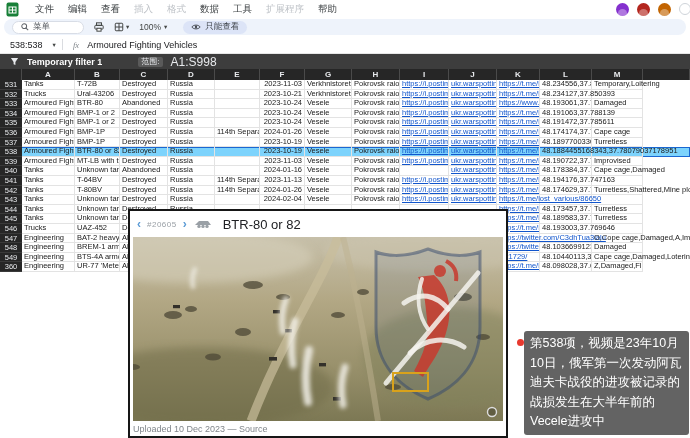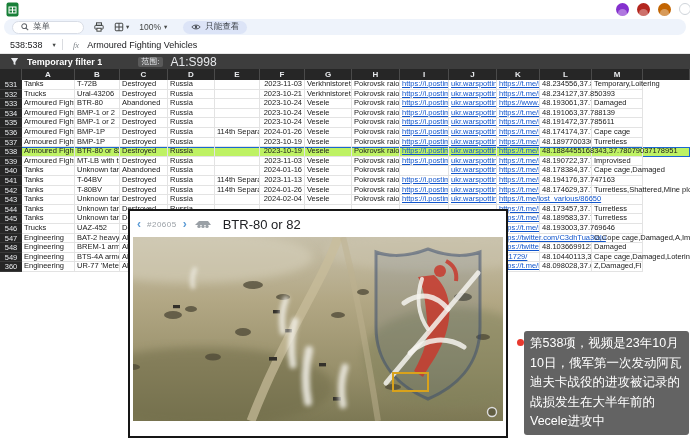--- a/index.html
+++ b/index.html
@@ -49,21 +49,21 @@
   .range-chip { background:#5a5a5a; color:#e8eaed; border-radius:2px; font-size:8px; padding:0 3px; line-height:10px; margin-left:28px; }
   .range-val { color:#e8eaed; font-size:12px; }
 
   
   .colheads { height:11px; display:flex; background:#262626; }
   .corner { width:22px; height:11px; border-right:1px solid #4a4a4a; }
   .colhead { height:11px; border-right:1px solid #4a4a4a; color:#e8eaed; font-size:8px; font-weight:bold;
     text-align:center; line-height:11px; }
   .rows {}
   .row { display:flex; height:9.6px; background:#fff; position:relative; }
-  .row.hl { background:#bef264; box-shadow:inset 0 0 0 1px #1967d2; z-index:1; }
+  .row.hl { background:#7dd3fc; box-shadow:inset 0 0 0 1px #1967d2; z-index:1; }
   .gutter { width:22px; background:#262626; color:#e8eaed; font-size:7.5px; text-align:center;
     line-height:9.6px; border-bottom:1px solid #3a3a3a; flex:0 0 auto; }
   .cell { height:9.6px; border-right:1px solid #e3e3e3; border-bottom:1px solid #e3e3e3;
     font-size:7.5px; line-height:8.8px; padding:0 2px; white-space:nowrap; overflow:hidden;
     color:#1a1a1a; flex:0 0 auto; }
   .cell.al-r { text-align:right; }
   .cell.link { color:#1155cc; text-decoration:underline; }
   .cell.spill { overflow:visible; position:relative; z-index:2; }
 
   
@@ -86,20 +86,31 @@
 </head>
 <body>
 
 <div class="menubar">
   <svg class="sheets-logo" viewBox="0 0 13 15">
     <rect x="0.5" y="0.5" width="12" height="14" rx="2" fill="#188038"></rect>
     <rect x="3" y="5" width="7" height="6" fill="none" stroke="#fff" stroke-width="1"></rect>
     <line x1="3" y1="8" x2="10" y2="8" stroke="#fff" stroke-width="1"></line>
     <line x1="6.5" y1="5" x2="6.5" y2="11" stroke="#fff" stroke-width="1"></line>
   </svg>
+  <div class="menu-items">
+      <span class="menu-item">文件</span>
+      <span class="menu-item">编辑</span>
+      <span class="menu-item">查看</span>
+      <span class="menu-item disabled">插入</span>
+      <span class="menu-item disabled">格式</span>
+      <span class="menu-item">数据</span>
+      <span class="menu-item">工具</span>
+      <span class="menu-item disabled">扩展程序</span>
+      <span class="menu-item">帮助</span>
+    </div>
   <div class="avatars">
     <div class="avatar" style="background: rgb(132, 48, 206);"></div>
       <div class="avatar" style="background: rgb(179, 38, 30);"></div>
       <div class="avatar" style="background: rgb(194, 100, 1);"></div>
       <div class="avatar-cut" style="order:9"></div>
   </div>
 </div>
 
 <div class="toolbar">
   <div class="search-box">
@@ -572,18 +583,19 @@
           <line x1="18" y1="138" x2="110" y2="28" stroke-width="5"></line>
           <path d="M36,58 C52,46 68,50 80,64" stroke-width="5"></path>
           <path d="M42,108 C58,92 80,92 96,102" stroke-width="5"></path>
           <path d="M54,34 C48,52 50,70 60,84" stroke-width="4"></path>
         </g>
       </g>
       <rect x="260" y="136" width="35" height="18" fill="none" stroke="#d9a21b" stroke-width="2"></rect>
       <circle cx="359" cy="175" r="4.5" fill="rgba(0,0,0,0.25)" stroke="#ddd" stroke-width="1.4"></circle>
     </svg>
   </div>
+  <div class="pcaption">Uploaded 10 Dec 2023 — Source</div>
 </div>
 
 <div class="annotation">
   <div class="ann-dot"></div>
   <div class="ann-box">第538项，视频是23年10月10日，俄军第一次发动阿瓦迪夫卡战役的进攻被记录的战损发生在大半年前的Vecele进攻中</div>
 </div>
 
 </body></html>

